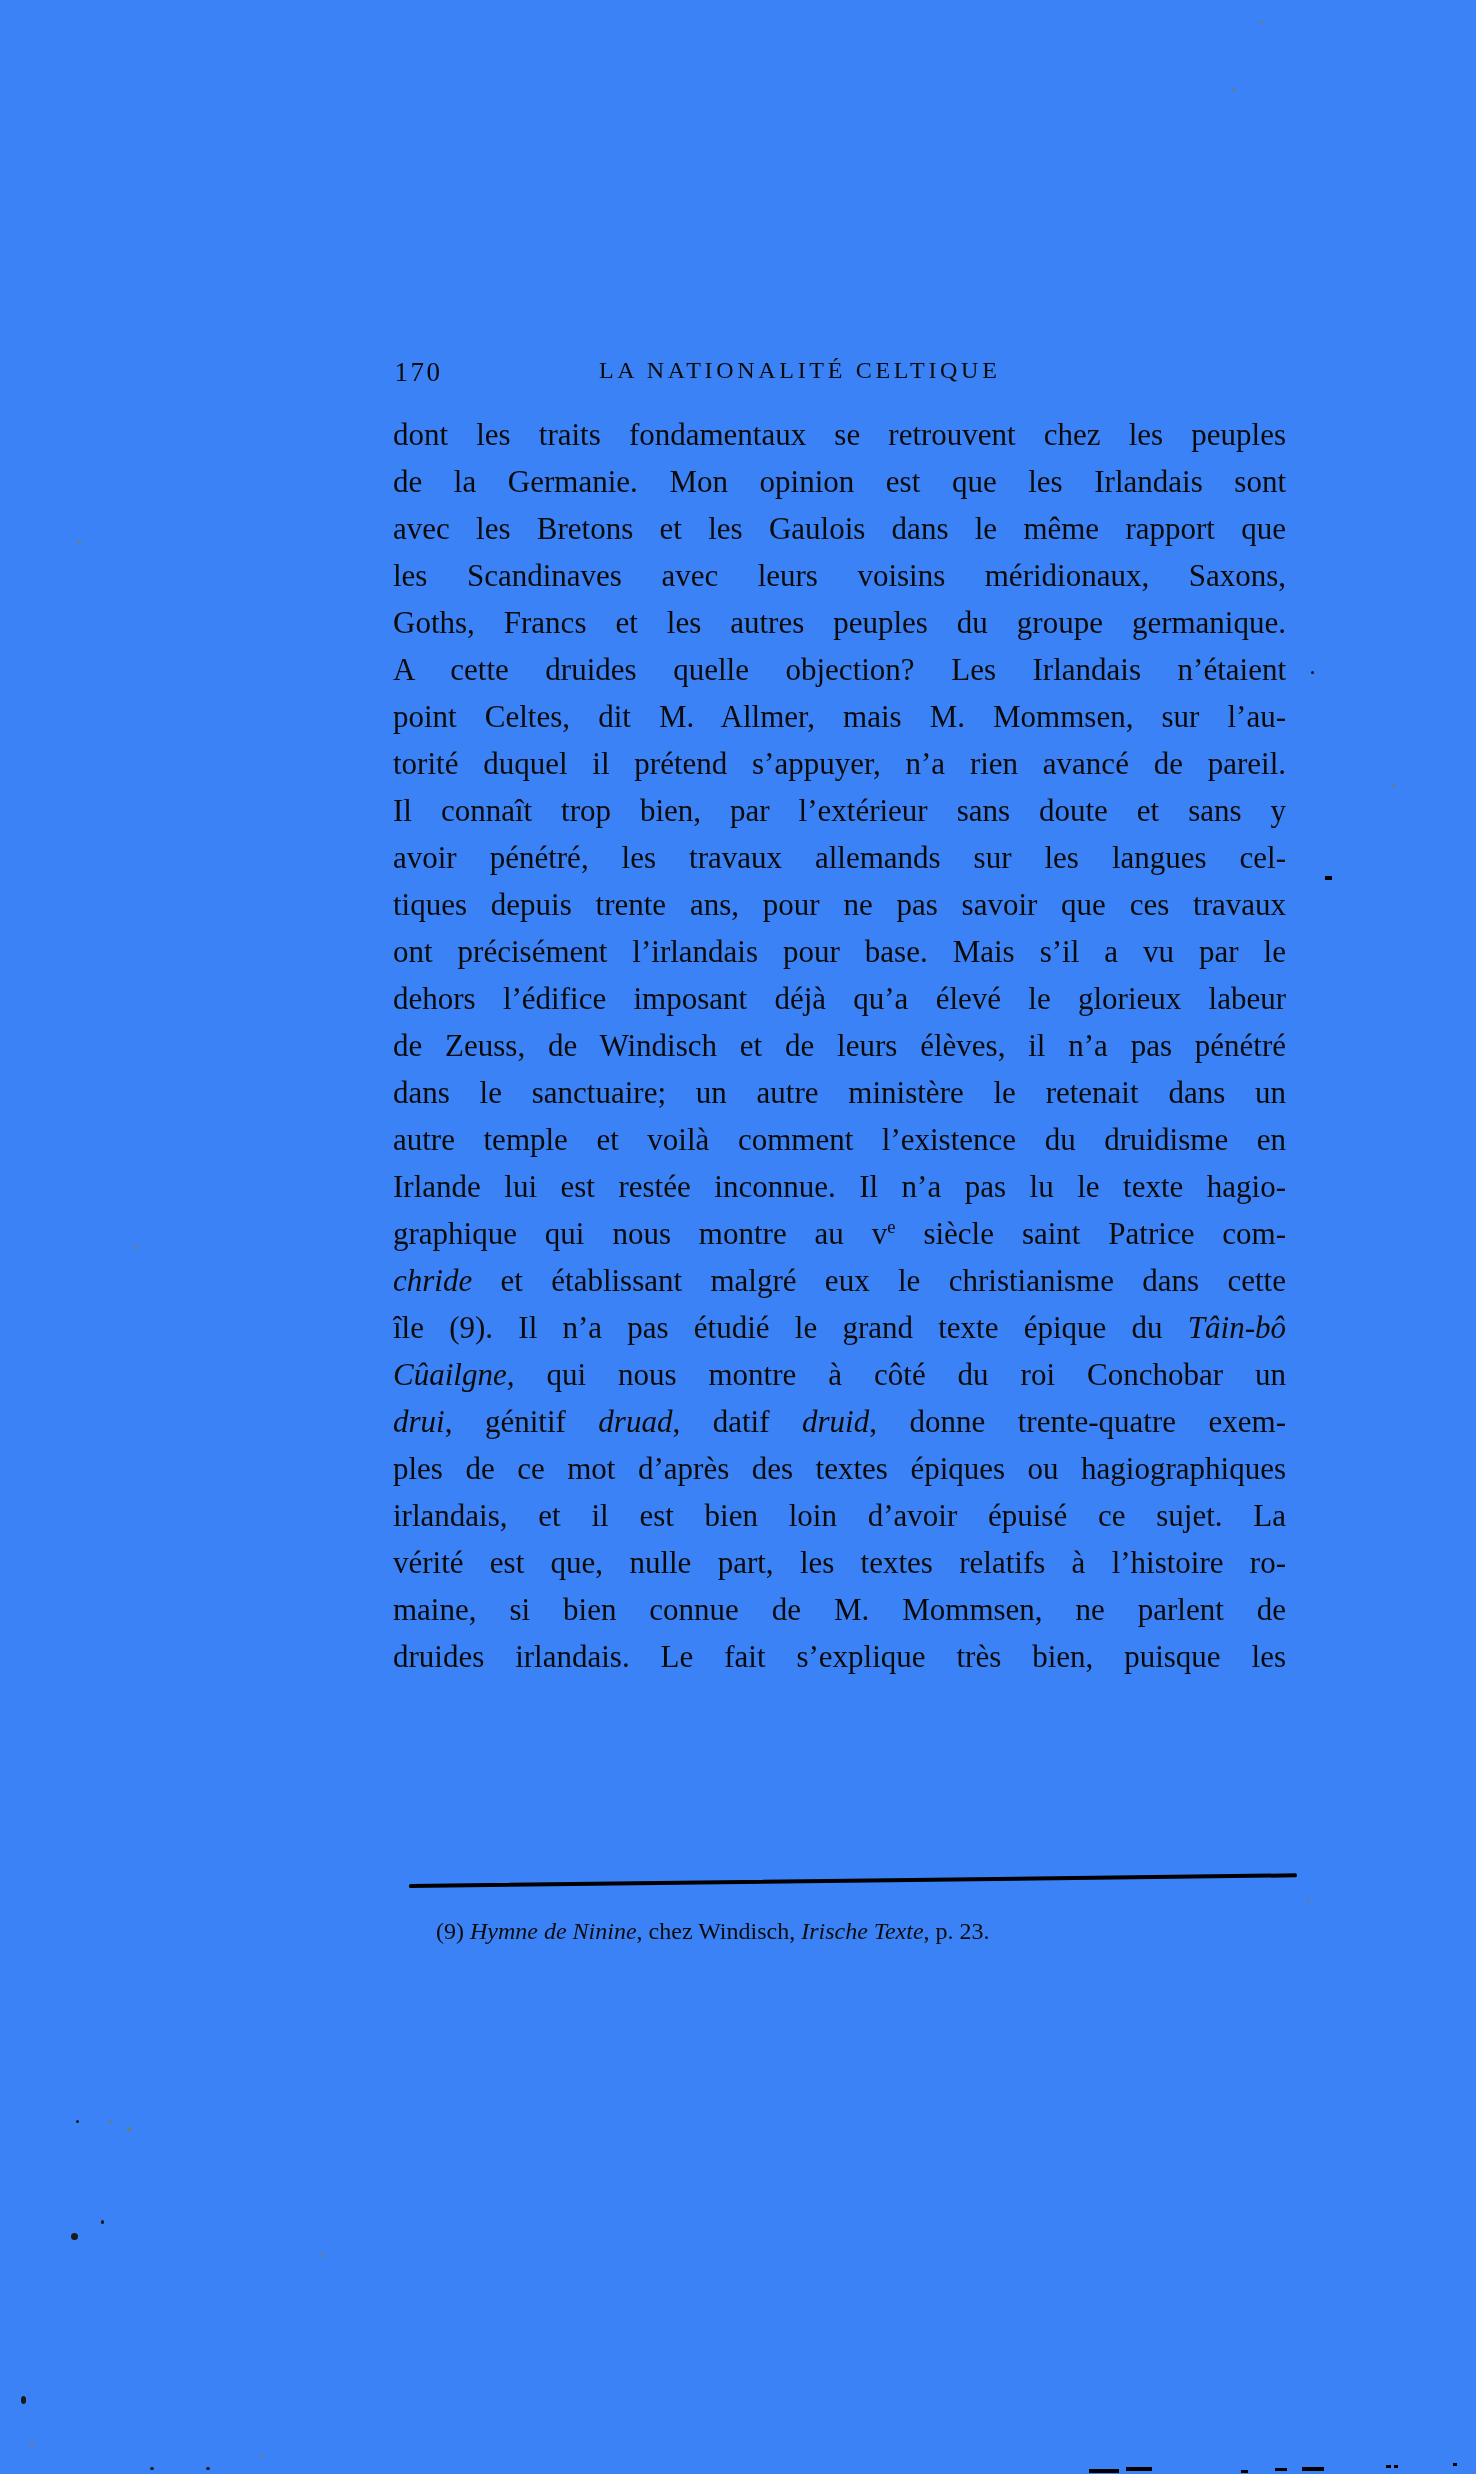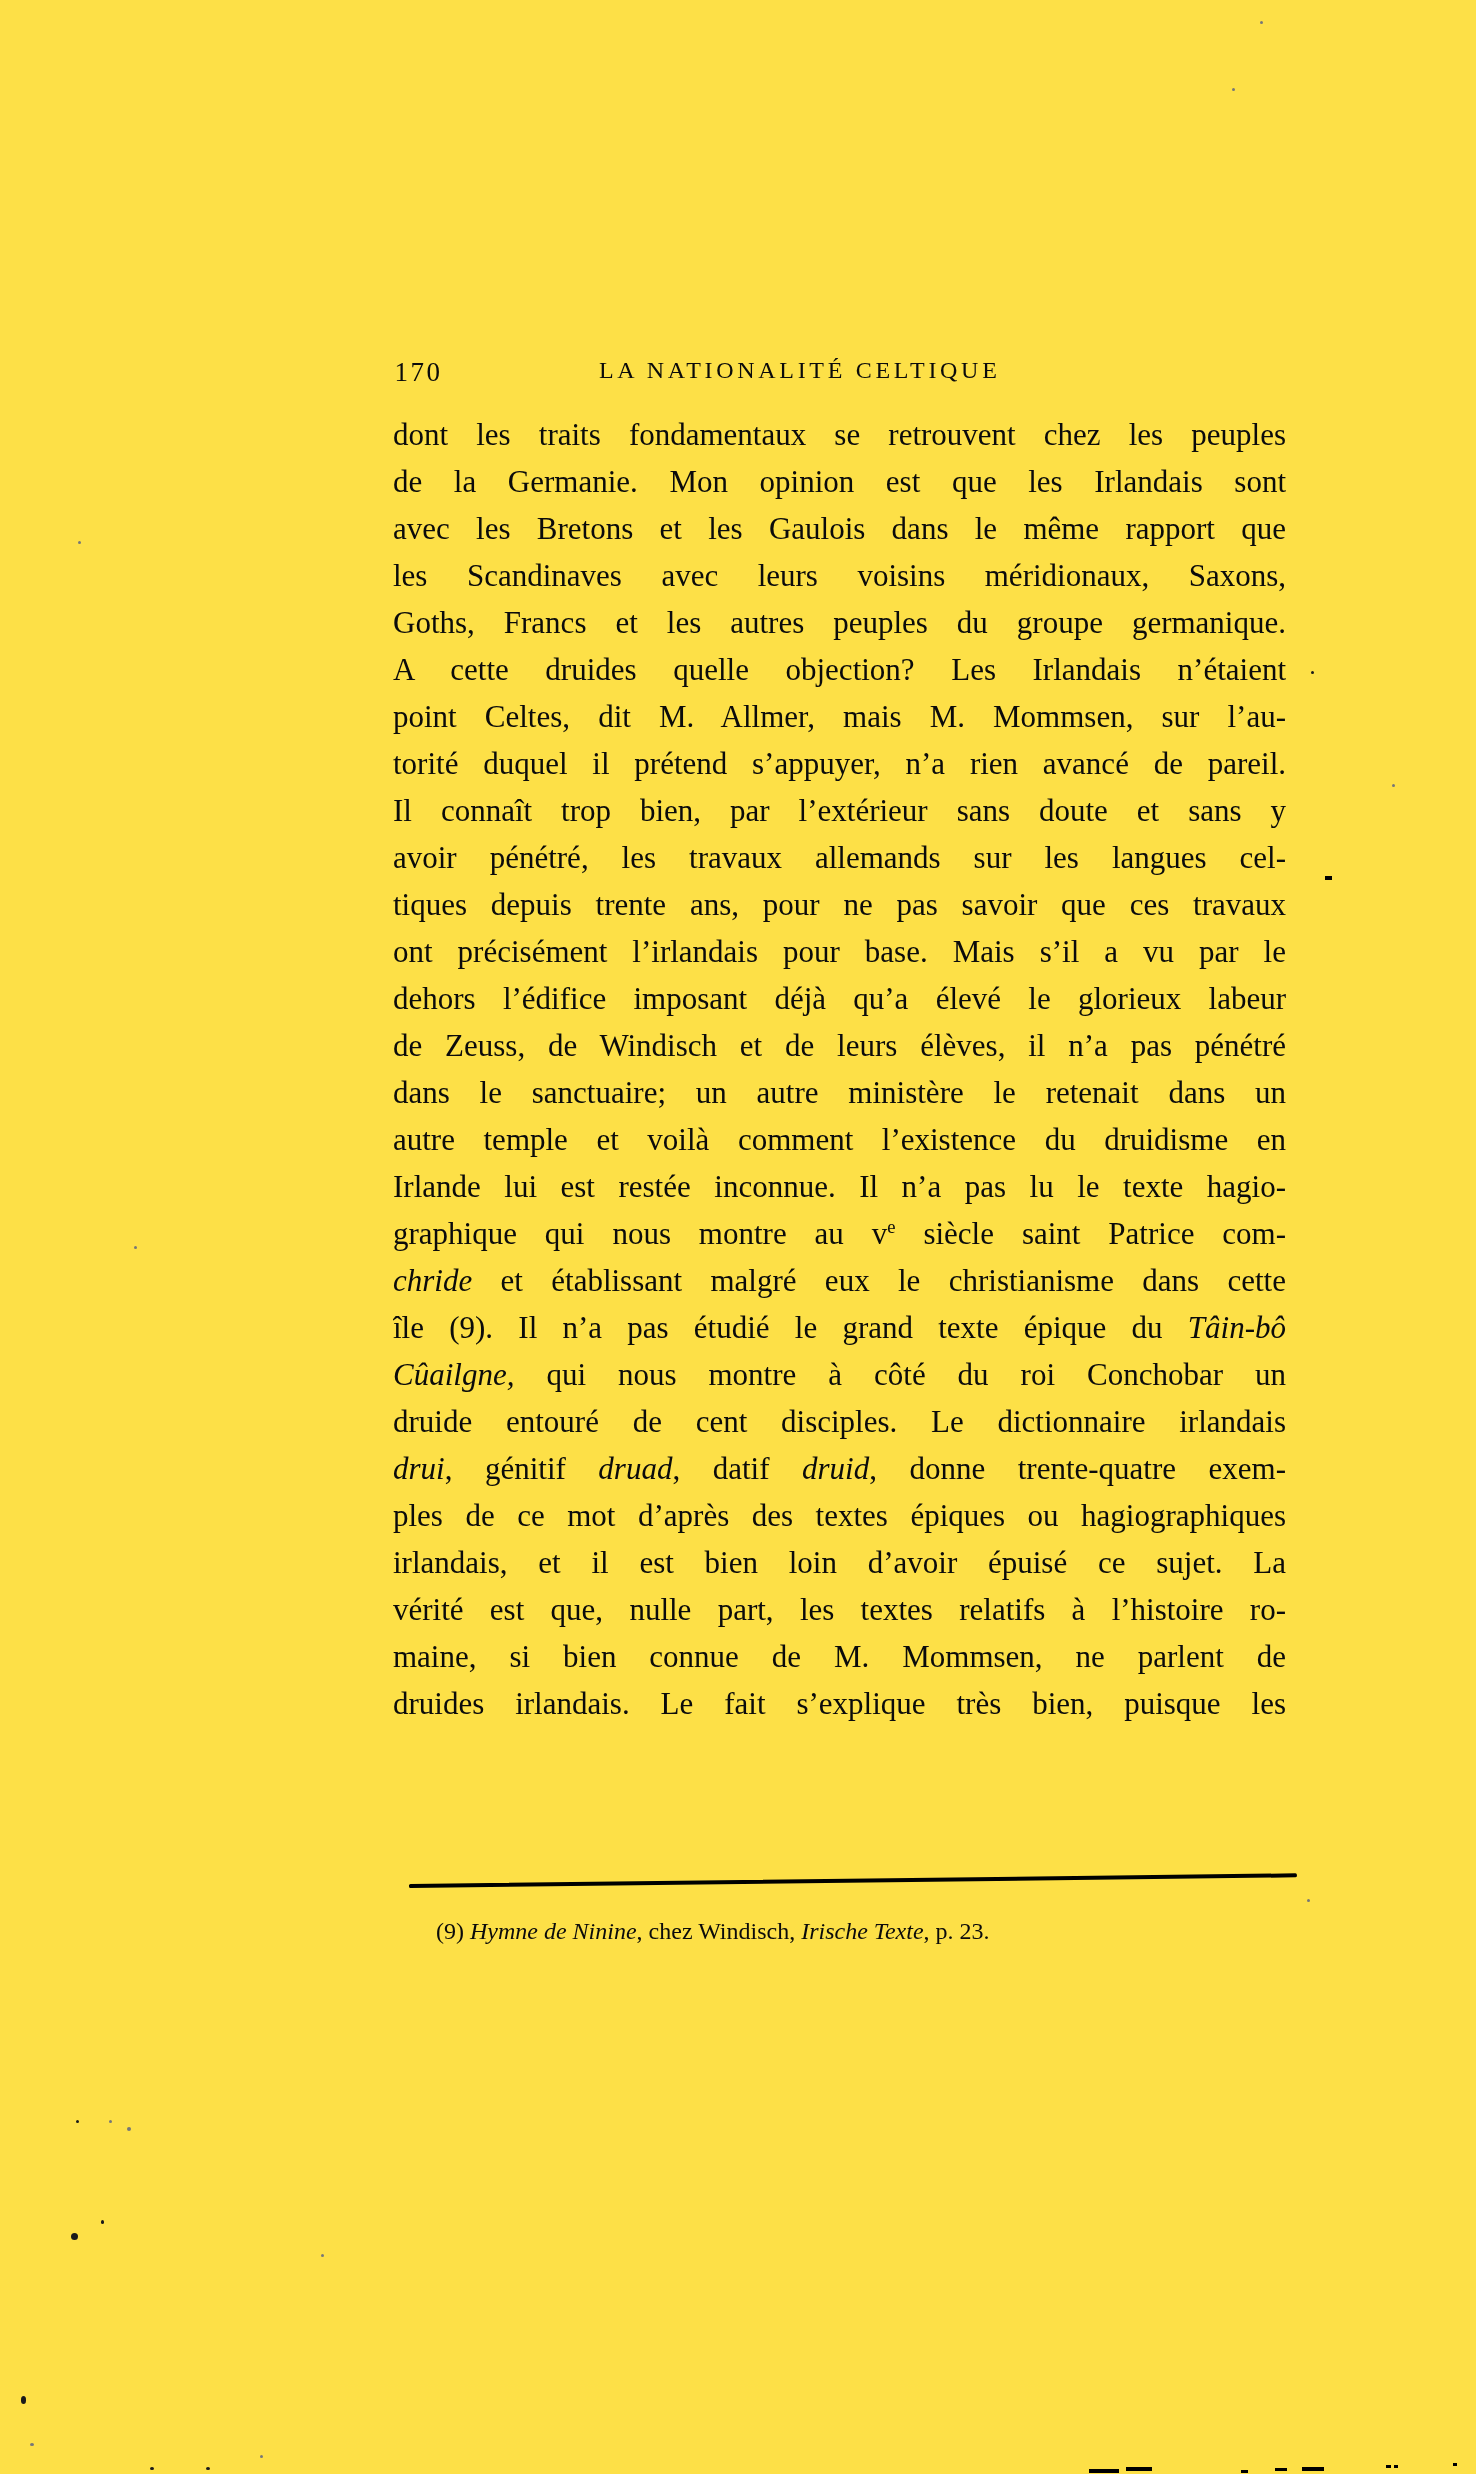--- a/index.html
+++ b/index.html
@@ -1,20 +1,20 @@
 <!DOCTYPE html>
 <html style="font-size:13px"><head>
 <meta charset="utf-8">
 <style>
   html,body { margin:0; padding:0; background:#e8e8e8; }
   .page {
     position:relative;
     width:1477px; height:2475px;
     margin:0 auto;
-    background:#fde047;
+    background:#3b82f6;
     color:#0b0b0b;
     font-family:"Liberation Serif", serif;
     overflow:hidden;
   }
   .running-head {
     position:absolute; top:354px; left:393px; width:893px; height:36px;
   }
   .pagenum {
     position:absolute; left:1.6px; top:3.3px;
     font-size:27px; letter-spacing:2.5px;
@@ -77,21 +77,20 @@
       <div class="line"><span>ont précisément l’irlandais pour base. Mais s’il a vu par le</span></div>
       <div class="line"><span>dehors l’édifice imposant déjà qu’a élevé le glorieux labeur</span></div>
       <div class="line"><span>de Zeuss, de Windisch et de leurs élèves, il n’a pas pénétré</span></div>
       <div class="line"><span>dans le sanctuaire; un autre ministère le retenait dans un</span></div>
       <div class="line"><span>autre temple et voilà comment l’existence du druidisme en</span></div>
       <div class="line"><span>Irlande lui est restée inconnue. Il n’a pas lu le texte hagio-</span></div>
       <div class="line"><span>graphique qui nous montre au v</span><span class="sup">e</span><span> siècle saint Patrice com-</span></div>
       <div class="line"><span class="it">chride</span><span> et établissant malgré eux le christianisme dans cette</span></div>
       <div class="line"><span>île (9). Il n’a pas étudié le grand texte épique du </span><span class="it">Tâin-bô</span></div>
       <div class="line"><span class="it">Cûailgne,</span><span> qui nous montre à côté du roi Conchobar un</span></div>
-      <div class="line"><span>druide entouré de cent disciples. Le dictionnaire irlandais</span></div>
       <div class="line"><span class="it">drui</span><span>, génitif </span><span class="it">druad</span><span>, datif </span><span class="it">druid</span><span>, donne trente-quatre exem-</span></div>
       <div class="line"><span>ples de ce mot d’après des textes épiques ou hagiographiques</span></div>
       <div class="line"><span>irlandais, et il est bien loin d’avoir épuisé ce sujet. La</span></div>
       <div class="line"><span>vérité est que, nulle part, les textes relatifs à l’histoire ro-</span></div>
       <div class="line"><span>maine, si bien connue de M. Mommsen, ne parlent de</span></div>
       <div class="line"><span>druides irlandais. Le fait s’explique très bien, puisque les</span></div>
     </div>
 
   <div class="fnrule"></div>
 

